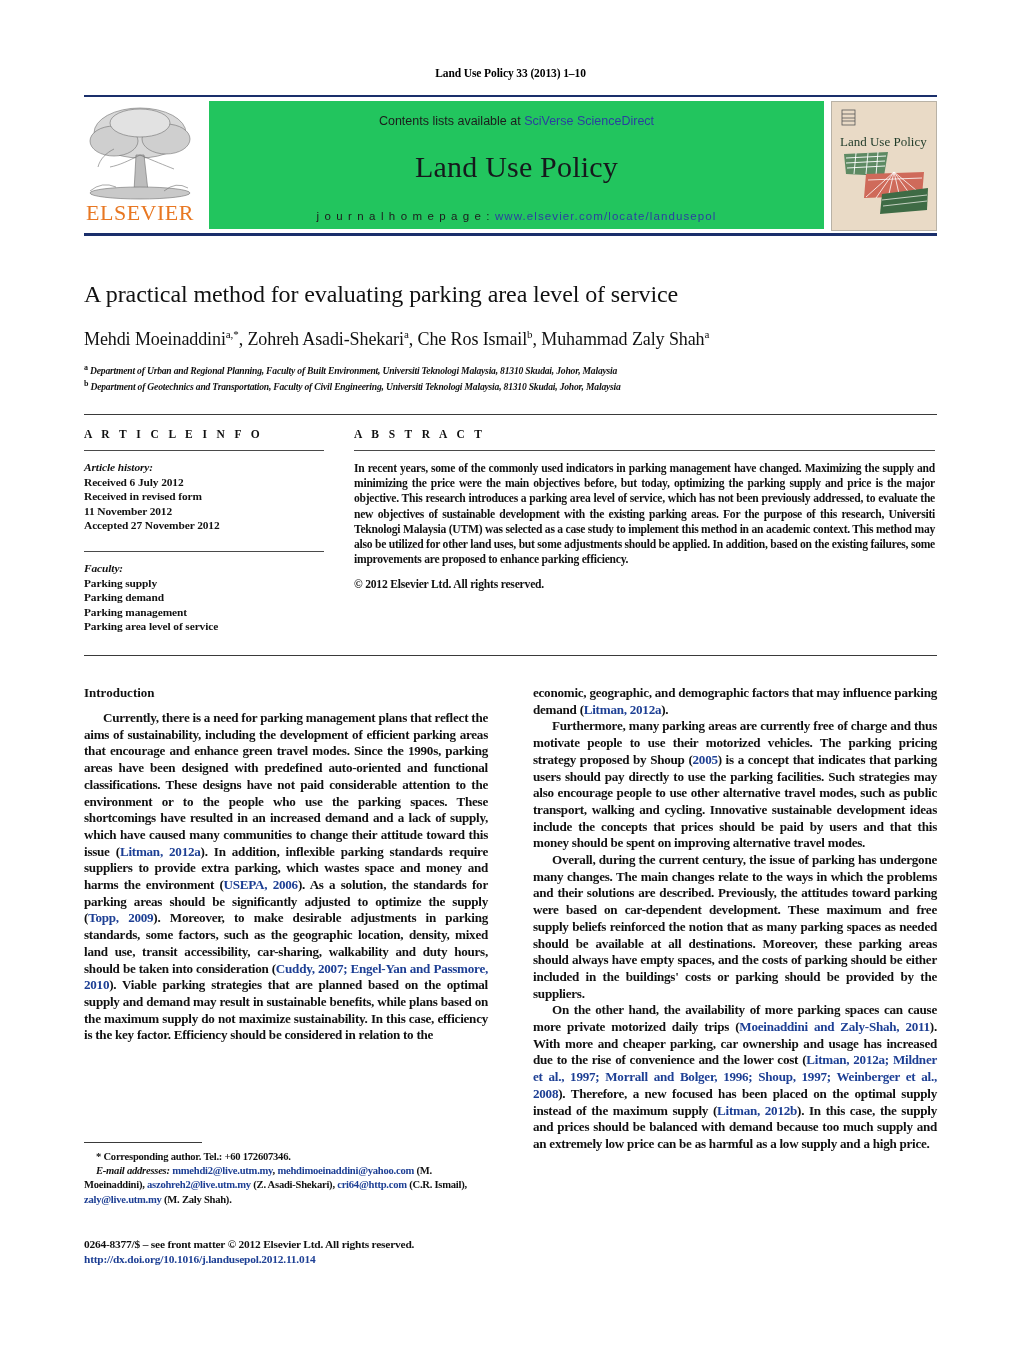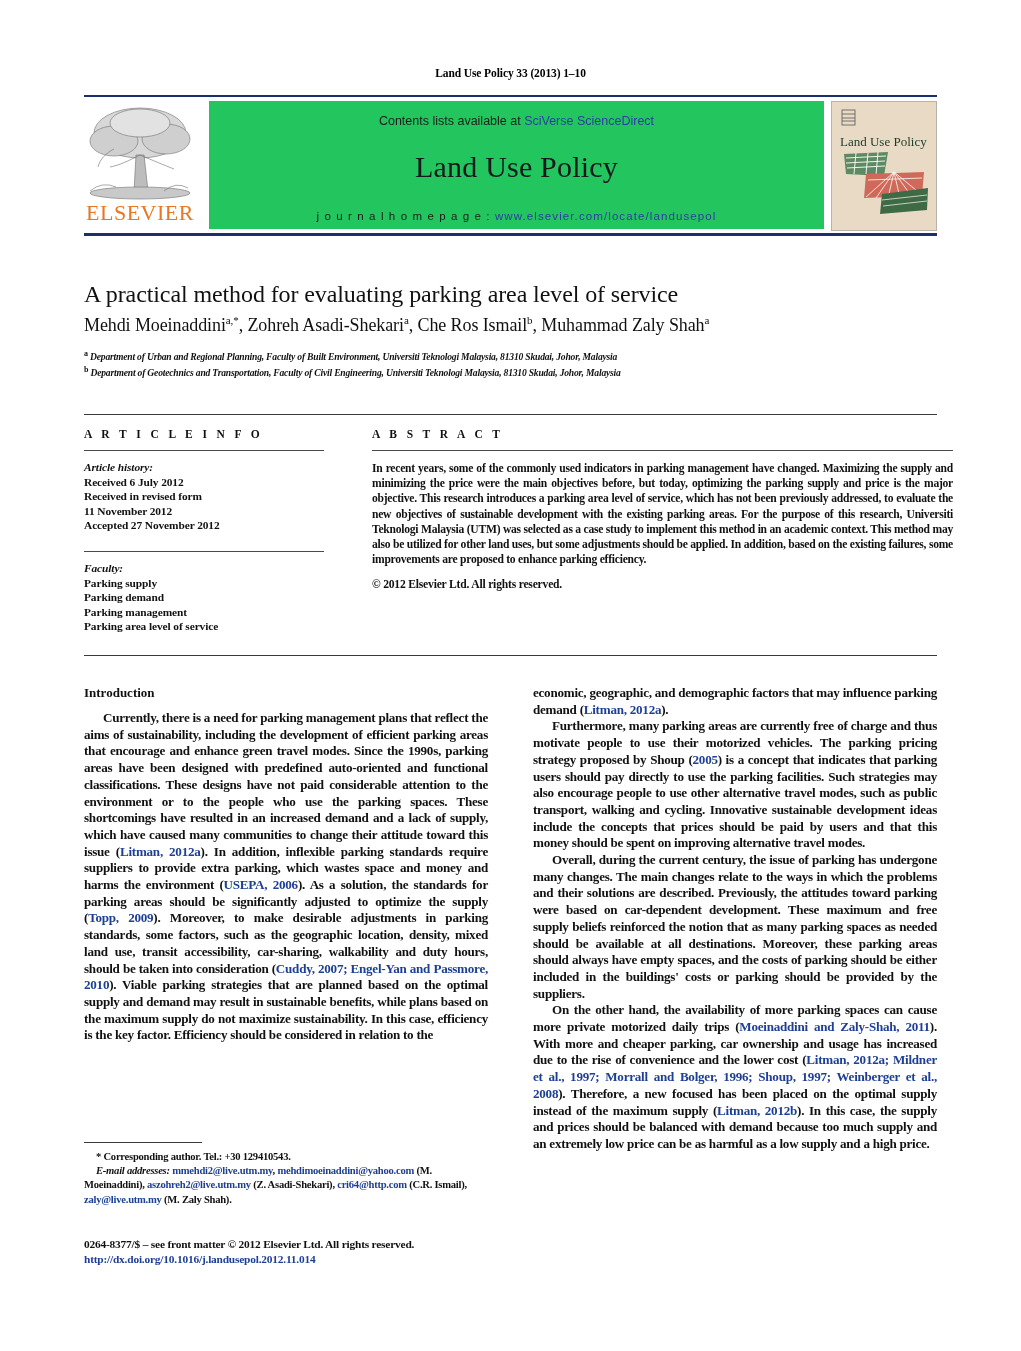--- a/index.html
+++ b/index.html
@@ -132,21 +132,21 @@
     font-family: "Liberation Serif", serif;
     font-size: 24px;
     font-weight: normal;
     color: #111111;
     margin: 0;
     letter-spacing: -0.1px;
   }
   .authors {
     font-family: "Liberation Serif", serif;
     font-size: 18px;
-    margin-top: 6px;
+    margin-top: 20px;
     color: #111111;
     letter-spacing: -0.1px;
   }
   .authors sup { font-size: 11px; }
   .affil {
     font-family: "Liberation Serif", serif;
     font-style: italic;
     font-weight: bold;
     font-size: 9.6px;
     line-height: 13px;
@@ -167,21 +167,21 @@
     background: #3a3a3a;
   }
   .info-col {
     position: absolute;
     left: 84px;
     top: 428px;
     width: 240px;
   }
   .abs-col {
     position: absolute;
-    left: 372px;
+    left: 354px;
     top: 428px;
     width: 581px;
   }
   .sec-head {
     font-family: "Liberation Serif", serif;
     font-weight: bold;
     font-size: 11.5px;
     letter-spacing: 3.4px;
     color: #111111;
   }
@@ -427,21 +427,21 @@
 
   <div class="col-right">
     <p class="body-p noindent">economic, geographic, and demographic factors that may influence parking demand (<span class="cite">Litman, 2012a</span>).</p>
     <p class="body-p">Furthermore, many parking areas are currently free of charge and thus motivate people to use their motorized vehicles. The parking pricing strategy proposed by Shoup (<span class="cite">2005</span>) is a concept that indicates that parking users should pay directly to use the parking facilities. Such strategies may also encourage people to use other alternative travel modes, such as public transport, walking and cycling. Innovative sustainable development ideas include the concepts that prices should be paid by users and that this money should be spent on improving alternative travel modes.</p>
     <p class="body-p">Overall, during the current century, the issue of parking has undergone many changes. The main changes relate to the ways in which the problems and their solutions are described. Previously, the attitudes toward parking were based on car-dependent development. These maximum and free supply beliefs reinforced the notion that as many parking spaces as needed should be available at all destinations. Moreover, these parking areas should always have empty spaces, and the costs of parking should be either included in the buildings' costs or parking should be provided by the suppliers.</p>
     <p class="body-p">On the other hand, the availability of more parking spaces can cause more private motorized daily trips (<span class="cite">Moeinaddini and Zaly-Shah, 2011</span>). With more and cheaper parking, car ownership and usage has increased due to the rise of convenience and the lower cost (<span class="cite">Litman, 2012a; Mildner et al., 1997; Morrall and Bolger, 1996; Shoup, 1997; Weinberger et al., 2008</span>). Therefore, a new focused has been placed on the optimal supply instead of the maximum supply (<span class="cite">Litman, 2012b</span>). In this case, the supply and prices should be balanced with demand because too much supply and an extremely low price can be as harmful as a low supply and a high price.</p>
   </div>
 
   <div class="foot-block">
     <div class="foot-rule"></div>
-    <div class="foot-line foot-indent">* Corresponding author. Tel.: +30 129410543.</div>
+    <div class="foot-line foot-indent">* Corresponding author. Tel.: +60 172607346.</div>
     <div class="foot-line">
       <span class="foot-indent" style="display:inline-block;width:12px"></span><span class="em">E-mail addresses:</span>
       <span class="cite">mmehdi2@live.utm.my</span>,
       <span class="cite">mehdimoeinaddini@yahoo.com</span>
       <span>(M. Moeinaddini),</span>
       <span class="cite">aszohreh2@live.utm.my</span>
       <span>(Z. Asadi-Shekari),</span>
       <span class="cite">cri64@http.com</span>
       <span>(C.R. Ismail),</span>
       <span class="cite">zaly@live.utm.my</span>

